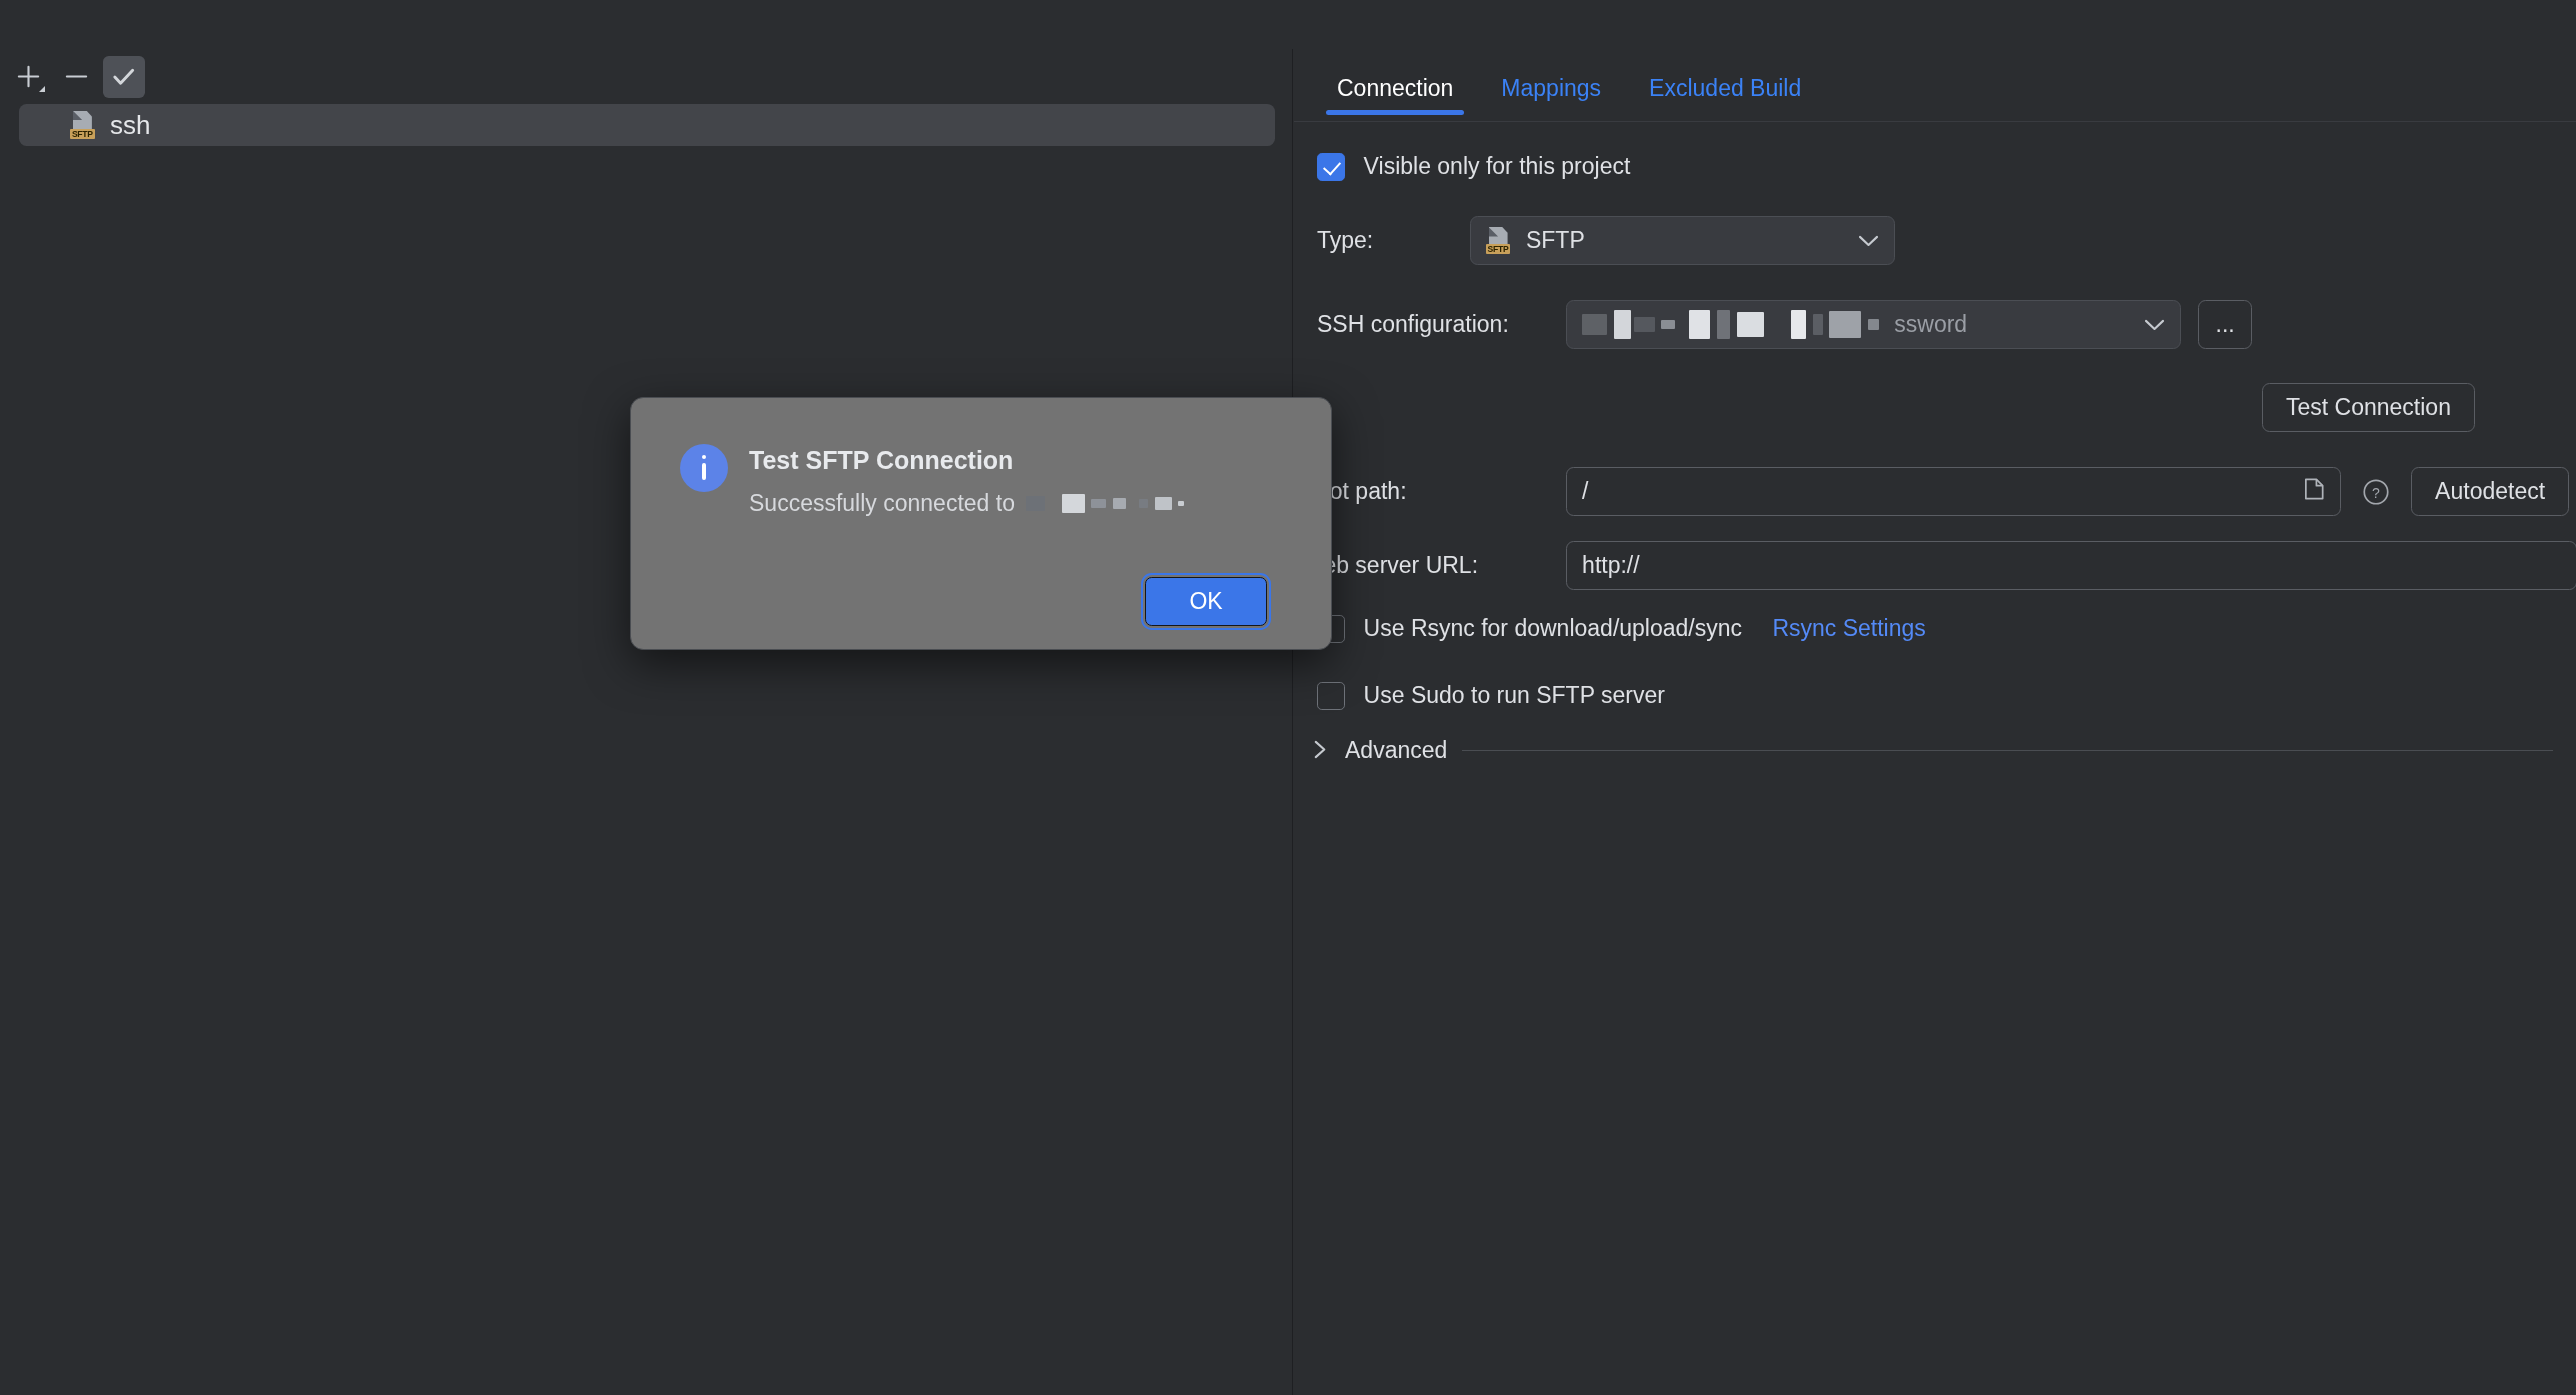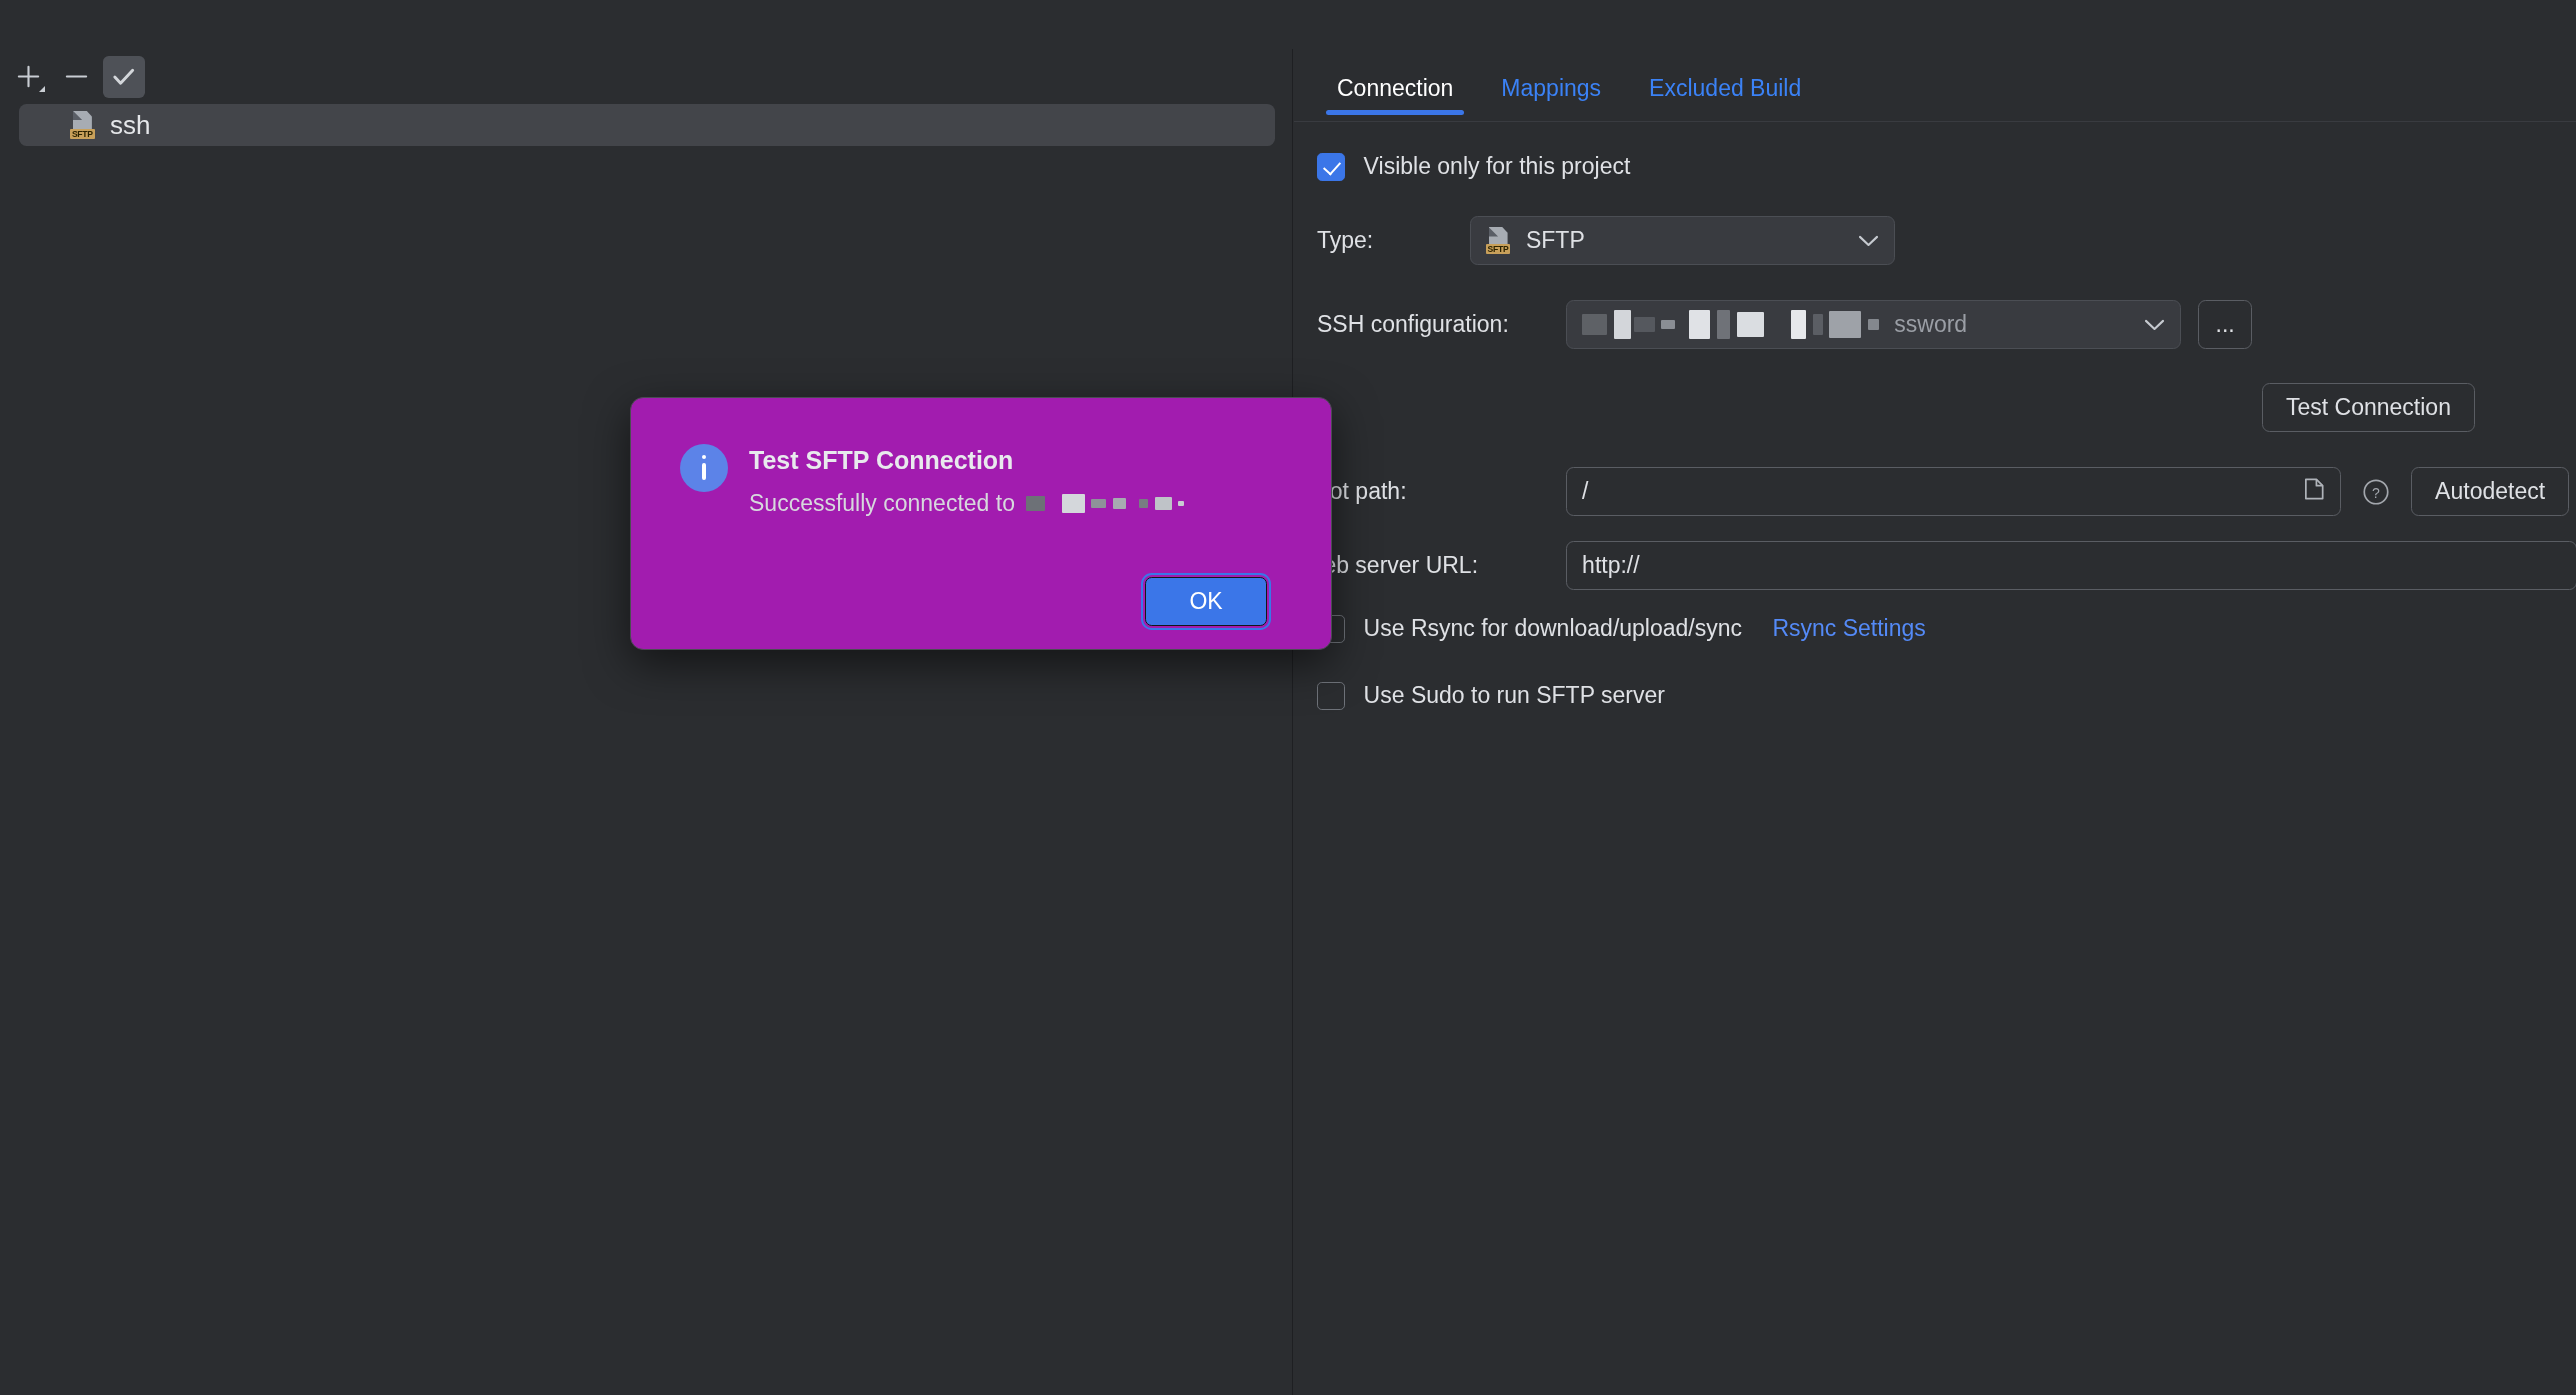--- a/index.html
+++ b/index.html
@@ -141,21 +141,21 @@
   
   .redact { display: inline-flex; align-items: center; gap: 6.7px; }
   .rb { display: inline-block; border-radius: 1px; }
 
   .advanced-row { position: absolute; display: flex; align-items: center; gap: 15px; }
   .adv-line { height: 1px; background: #4A4D52; flex: 1 1 auto; }
 
   
   .dialog {
     position: absolute; left: 630px; top: 397px; width: 702px; height: 253px;
-    background: #a21caf; border: 1px solid #4A4D52; border-radius: 13.3px;
+    background: #737373; border: 1px solid #4A4D52; border-radius: 13.3px;
     box-shadow: 0 13.3px 44px rgba(0,0,0,.55);
   }
   .dlg-info {
     position: absolute; left: 49px; top: 46px; width: 48px; height: 48px;
     border-radius: 50%; background: #5C83E8;
     display: flex; align-items: center; justify-content: center;
   }
   .dlg-info .dot { position: absolute; top: 10.5px; width: 4.8px; height: 4.8px; background: #fff; border-radius: 50%; }
   .dlg-info .stem { position: absolute; top: 19px; width: 4.8px; height: 17px; background: #fff; border-radius: 1.9px; }
   .dlg-title {
@@ -307,20 +307,29 @@
         <span class="cb off"></span>
         <span class="lbl">Use Rsync for download/upload/sync</span>
         <span class="link" style="margin-left:11.4px;">Rsync Settings</span>
       </div>
 
       <div class="row" style="left:23px; top:561px; gap:19px;">
         <span class="cb off"></span>
         <span class="lbl">Use Sudo to run SFTP server</span>
       </div>
 
+      <div class="advanced-row" style="left:17px; top:616px; right:23px;">
+        <span>
+          <svg width="19" height="23" viewBox="0 0 20 24" aria-hidden="true">
+            <path d="M5 4L14 12L5 20" stroke="#C5C9CF" stroke-width="2.2" fill="none" stroke-linecap="round" stroke-linejoin="round"></path>
+          </svg>
+        </span>
+        <span class="lbl">Advanced</span>
+        <span class="adv-line"></span>
+      </div>
 
     </div>
   </div>
 
   <div class="dialog">
     <div class="dlg-info">
       <span class="dot"></span>
       <span class="stem"></span>
     </div>
     <div class="dlg-title">Test SFTP Connection</div>

